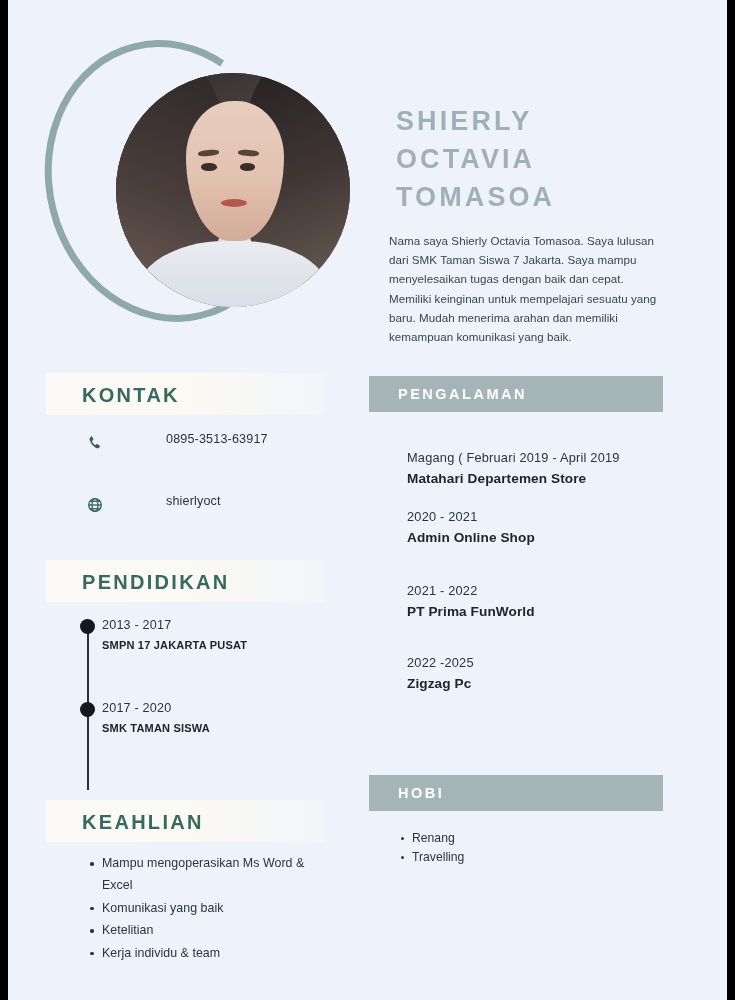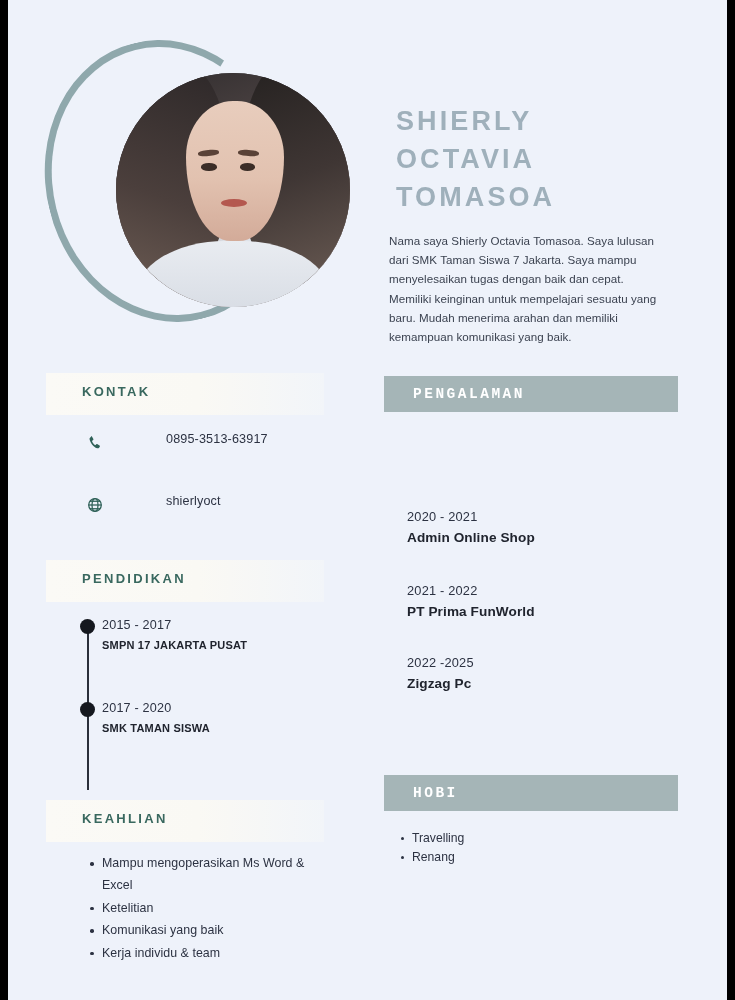--- a/index.html
+++ b/index.html
@@ -146,21 +146,21 @@
     position: absolute;
     left: 38px;
     width: 278px;
     height: 42px;
     background: linear-gradient(90deg, #fbfaf6 0%, #faf9f4 55%, #f2f5f9 100%);
   }
   .left-band .band-title {
     position: absolute;
     left: 36px;
     top: 11px;
-    font-size: 13px;
+    font-size: 20px;
     font-weight: bold;
     letter-spacing: 2.3px;
     color: #39685f;
   }
 
   
   .contact-row {
     position: absolute;
     left: 78px;
     width: 250px;
@@ -251,25 +251,24 @@
     top: 10px;
     width: 3.5px;
     height: 3.5px;
     border-radius: 50%;
     background: #2c3242;
   }
 
   
   .right-bar {
     position: absolute;
-    left: 376px;
+    left: 361px;
     width: 294px;
     height: 36px;
     background: #a5b5b7;
-    font-family: Liberation Mono, monospace;
   }
   .right-bar .bar-title {
     position: absolute;
     left: 29px;
     top: 10px;
     font-size: 14.5px;
     font-weight: bold;
     letter-spacing: 2.5px;
     color: #ffffff;
   }
@@ -378,47 +377,51 @@
     </div>
 
     <div class="left-band" style="top:560px;text-align:center;">
       <div class="band-title">PENDIDIKAN</div>
     </div>
 
     <div id="edu-line"></div>
 
     <div class="edu-item" style="top:618px;">
       <span class="dot"></span>
-      <span class="edu-years">2015 - 2017</span>
+      <span class="edu-years">2013 - 2017</span>
       <span class="edu-school">SMPN 17 JAKARTA PUSAT</span>
     </div>
 
     <div class="edu-item" style="top:701px;">
       <span class="dot"></span>
       <span class="edu-years">2017 - 2020</span>
       <span class="edu-school">SMK TAMAN SISWA</span>
     </div>
 
     <div class="left-band" style="top:800px;">
       <div class="band-title">KEAHLIAN</div>
     </div>
 
     <div id="skills-list">
       <ul>
         <li>Mampu mengoperasikan Ms Word &amp; Excel</li>
+        <li>Komunikasi yang baik</li>
         <li>Ketelitian</li>
-        <li>Komunikasi yang baik</li>
         <li>Kerja individu &amp; team</li>
       </ul>
     </div>
 
     <div class="right-bar" style="top:376px;">
       <div class="bar-title">PENGALAMAN</div>
     </div>
 
+    <div class="exp-item" style="top:450px;">
+      <div class="exp-years">Magang ( Februari 2019 - April 2019</div>
+      <div class="exp-role">Matahari Departemen Store</div>
+    </div>
 
     <div class="exp-item" style="top:509px;">
       <div class="exp-years">2020 - 2021</div>
       <div class="exp-role">Admin Online Shop</div>
     </div>
 
     <div class="exp-item" style="top:583px;">
       <div class="exp-years">2021 - 2022</div>
       <div class="exp-role">PT Prima FunWorld</div>
     </div>
@@ -427,19 +430,19 @@
       <div class="exp-years">2022 -2025</div>
       <div class="exp-role">Zigzag Pc</div>
     </div>
 
     <div class="right-bar" style="top:775px;">
       <div class="bar-title">HOBI</div>
     </div>
 
     <div id="hobi-list">
       <ul>
+        <li>Renang</li>
         <li>Travelling</li>
-        <li>Renang</li>
       </ul>
     </div>
 
   </div>
 </div>
 
 </body></html>

